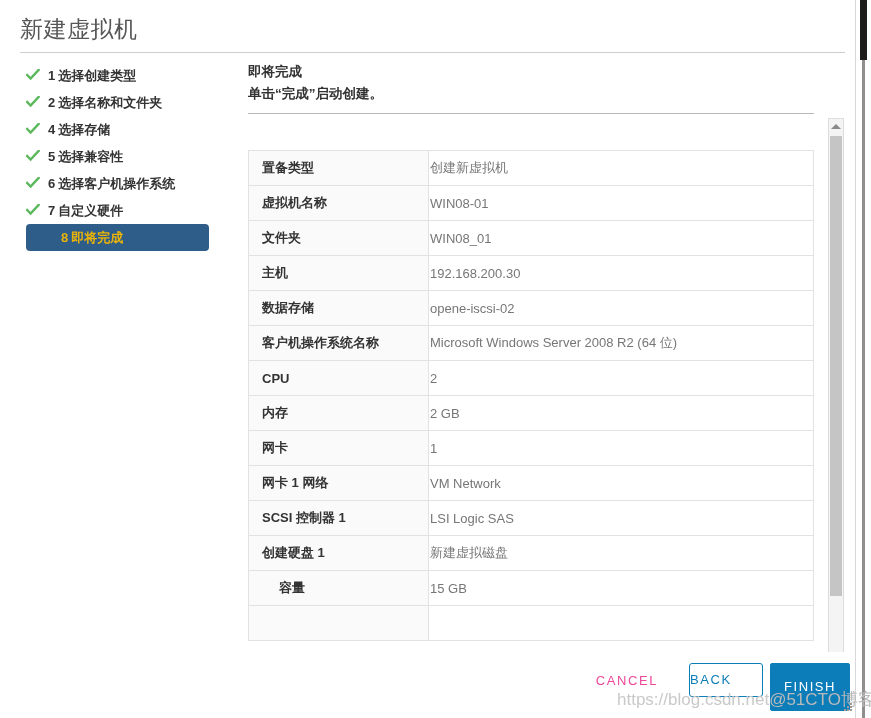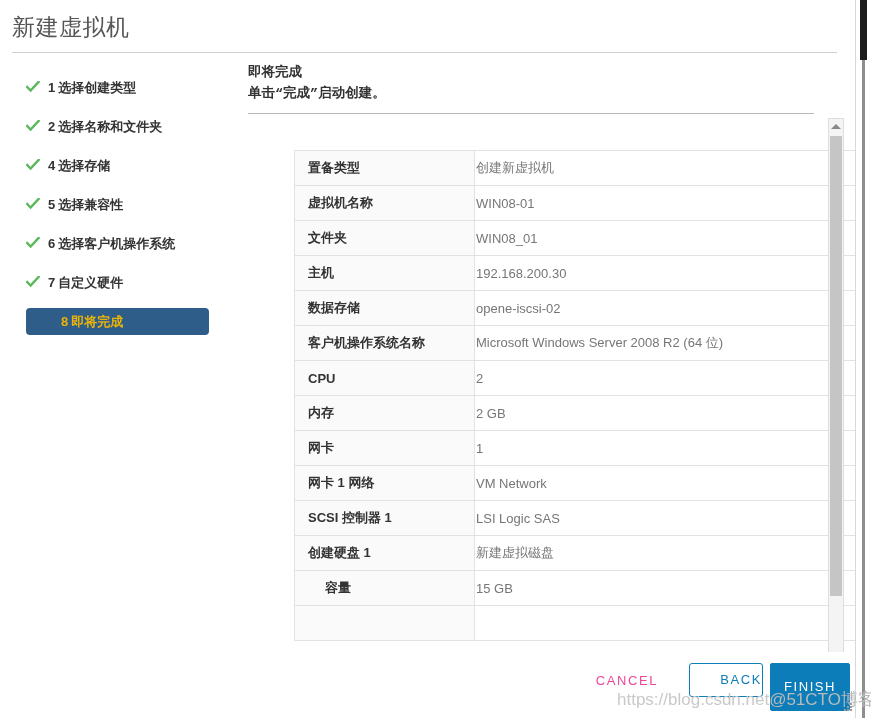--- a/index.html
+++ b/index.html
@@ -42,23 +42,22 @@
     position: absolute;
     top: 0; left: 0;
     width: 856px;
     height: 718px;
     background: #ffffff;
     box-sizing: border-box;
   }
 
   #title-bar {
     position: absolute;
-    top: 14px; left: 12px;
+    top: 14px; left: 20px;
     width: 824px;
-    font-family: Liberation Mono, monospace;
   }
   #page-title {
     font-size: 23px;
     font-weight: 400;
     color: #565656;
     line-height: 30px;
     letter-spacing: .5px;
   }
   #title-rule {
     margin-top: 8px;
@@ -78,21 +77,20 @@
     position: relative;
     height: 27px;
     line-height: 27px;
     padding-left: 22px;
     font-size: 13px;
     font-weight: bold;
     color: #333333;
     border-radius: 4px;
     box-sizing: border-box;
     white-space: nowrap;
-    margin-top: 12px;
   }
   .step .check {
     position: absolute;
     left: 0px; top: 0px;
     width: 16px; height: 27px;
     display: block;
   }
   .step .check svg { display:block; margin-top:7px; }
   .step.active {
     background: #2f5d8a;
@@ -116,38 +114,36 @@
     font-weight: bold;
     color: #333;
     line-height: 19px;
   }
   #content-head-sub {
     font-size: 13.5px;
     font-weight: bold;
     color: #333;
     line-height: 19px;
     margin-top: 3px;
-    font-family: Liberation Mono, monospace;
   }
   #content-rule {
     margin-top: 10px;
     width: 566px;
     height: 1px;
     background: #b8b8b8;
   }
 
   
   #table-wrap {
     position: absolute;
     top: 88px;
     left: 0;
     width: 566px;
     height: 494px;
     overflow: hidden;
-    margin-left: 46px;
   }
   table.summary {
     border-collapse: collapse;
     width: 566px;
     table-layout: fixed;
   }
   table.summary td {
     border: 1px solid #e2e2e2;
     height: 35px;
     box-sizing: border-box;
@@ -225,21 +221,21 @@
     cursor: pointer;
     font-family: inherit;
   }
   #btn-back {
     position: absolute;
     top: 11px;
     right: 93px;
     width: 74px;
     height: 34px;
     line-height: 32px;
-    text-align: right;
+    text-align: left;
     font-size: 13px;
     letter-spacing: 1.6px;
     color: #0d7dba;
     background: #ffffff;
     border: 1px solid #0d7dba;
     border-radius: 3px;
     cursor: pointer;
     font-family: inherit;
     padding: 0;
   }

